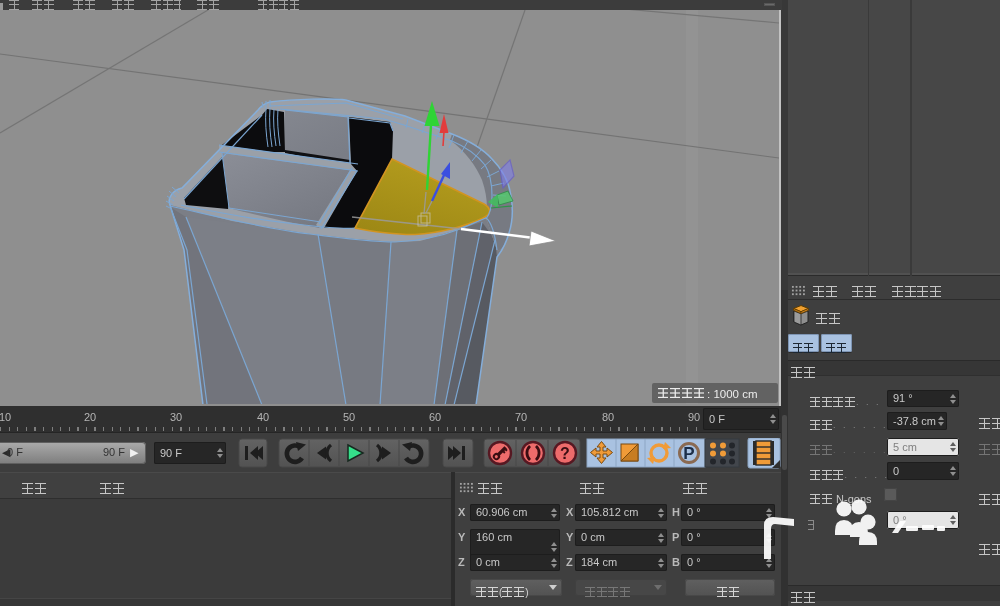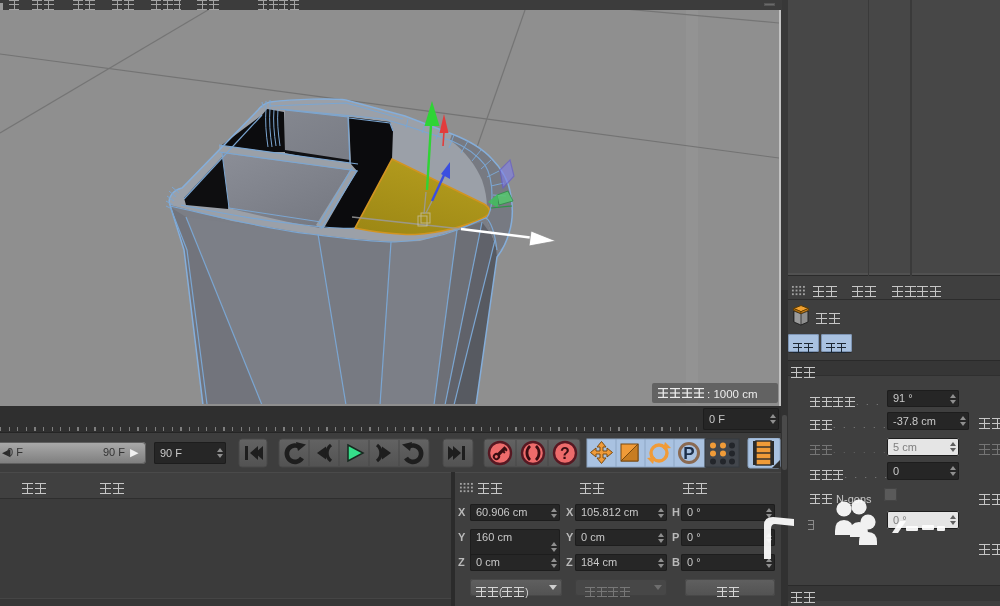--- a/index.html
+++ b/index.html
@@ -212,21 +212,21 @@
         <span style="position:absolute;left:5px;top:4px"><i class="q" style="--c:#1c2733;width:9px"></i><i class="q" style="--c:#1c2733;width:9px"></i></span>
       </div>
 
  <div class="ab" style="left:0;top:350px;width:212px;height:16px;background:#363636;border-top:1px solid #2a2a2a;border-bottom:1px solid #2f2f2f">
   <span class="ab" style="left:3px;top:2px"><i class="q b"></i><i class="q b"></i></span>
  </div>
 
  <div class="ab" style="left:22px;top:382px"><i class="q"></i><i class="q"></i><i class="q"></i><i class="q"></i><span class="dots">. . .</span></div>
  <div class="fld" style="left:99px;top:380px;width:72px;height:17px;line-height:17px">91 °<span class="sp"></span></div>
  <div class="ab" style="left:22px;top:405px"><i class="q"></i><i class="q"></i><span class="dots">. . . . . . .</span></div>
- <div class="fld" style="left:99px;top:402px;width:82px;height:18px;line-height:18px">-37.8 cm<span class="sp"></span></div>
+ <div class="fld" style="left:99px;top:402px;width:60px;height:18px;line-height:18px">-37.8 cm<span class="sp"></span></div>
  <div class="ab" style="left:191px;top:404px"><i class="q b"></i><i class="q b"></i></div>
  <div class="ab" style="left:22px;top:430px"><i class="q" style="--c:#757575"></i><i class="q" style="--c:#757575"></i><span class="dots" style="color:#6a6a6a">. . . . . . .</span></div>
  <div class="fld gr" style="left:99px;top:428px;width:72px;height:18px;line-height:18px">5 cm<span class="sp gr"></span></div>
  <div class="ab" style="left:191px;top:430px"><i class="q b" style="--c:#757575"></i><i class="q b" style="--c:#757575"></i></div>
  <div class="ab" style="left:22px;top:455px"><i class="q"></i><i class="q"></i><i class="q"></i><span class="dots">. . . . .</span></div>
  <div class="fld" style="left:99px;top:452px;width:72px;height:18px;line-height:18px">0<span class="sp"></span></div>
  <div class="ab" style="left:22px;top:479px"><i class="q"></i><i class="q"></i><span style="font-size:11px;color:#c6c6c6"> N-gons</span></div>
  <div class="ab" style="left:96px;top:478px;width:13px;height:13px;background:#5a5a5a;border-radius:2px;box-shadow:inset 0 0 0 1px #444"></div>
  <div class="ab" style="left:191px;top:480px"><i class="q b"></i><i class="q b"></i></div>
  <div class="ab" style="left:20px;top:505px"><i class="q" style="--c:#8a8a8a;width:6px"></i></div>
@@ -235,20 +235,31 @@
 
  <div class="ab" style="left:0;top:575px;width:212px;height:16px;background:#363636;border-top:1px solid #2a2a2a">
   <span class="ab" style="left:3px;top:2px"><i class="q b"></i><i class="q b"></i></span>
  </div>
 </div>
 
 <div class="ab" style="left:781px;top:290px;width:7px;height:316px;background:#313131"></div>
 <div class="ab" style="left:782px;top:415px;width:5px;height:55px;background:#4a4a4a;border-radius:2px"></div>
 
 <div class="ab" style="left:0;top:406px;width:781px;height:26px;background:#2f2f2f">
+  <div class="ab" style="left:0;top:5px;width:703px;height:16px;color:#b5b5b5;font-size:11px">
+    <span class="ab" style="left:-1px">10</span>
+        <span class="ab" style="left:84px">20</span>
+        <span class="ab" style="left:170px">30</span>
+        <span class="ab" style="left:257px">40</span>
+        <span class="ab" style="left:343px">50</span>
+        <span class="ab" style="left:429px">60</span>
+        <span class="ab" style="left:515px">70</span>
+        <span class="ab" style="left:602px">80</span>
+        <span class="ab" style="left:688px">90</span>
+  </div>
   <div class="ab" style="left:0;top:21px;width:703px;height:4px;background:repeating-linear-gradient(90deg,#7e7e7e 0,#7e7e7e 1.2px,transparent 1.2px,transparent 8.59px)"></div>
   <div class="fld" style="left:703px;top:2px;width:76px;height:22px;line-height:22px">0 F<span class="sp"></span></div>
 </div>
 
 <div class="ab" style="left:0;top:432px;width:781px;height:40px;background:#3d3d3d;border-top:1px solid #252525">
 
   <div class="ab" style="left:-10px;top:9px;width:156px;height:22px;border-radius:4px;background:linear-gradient(#ababab,#7d7d7d);box-shadow:inset 0 0 0 1px #5f5f5f">
     <span style="position:absolute;left:12px;top:4px;font-size:11px;color:#2a2a2a">◀</span>
     <span style="position:absolute;left:17px;top:4px;font-size:11px;color:#333">0 F</span>
     <span style="position:absolute;left:113px;top:4px;font-size:11px;color:#333">90 F</span>

